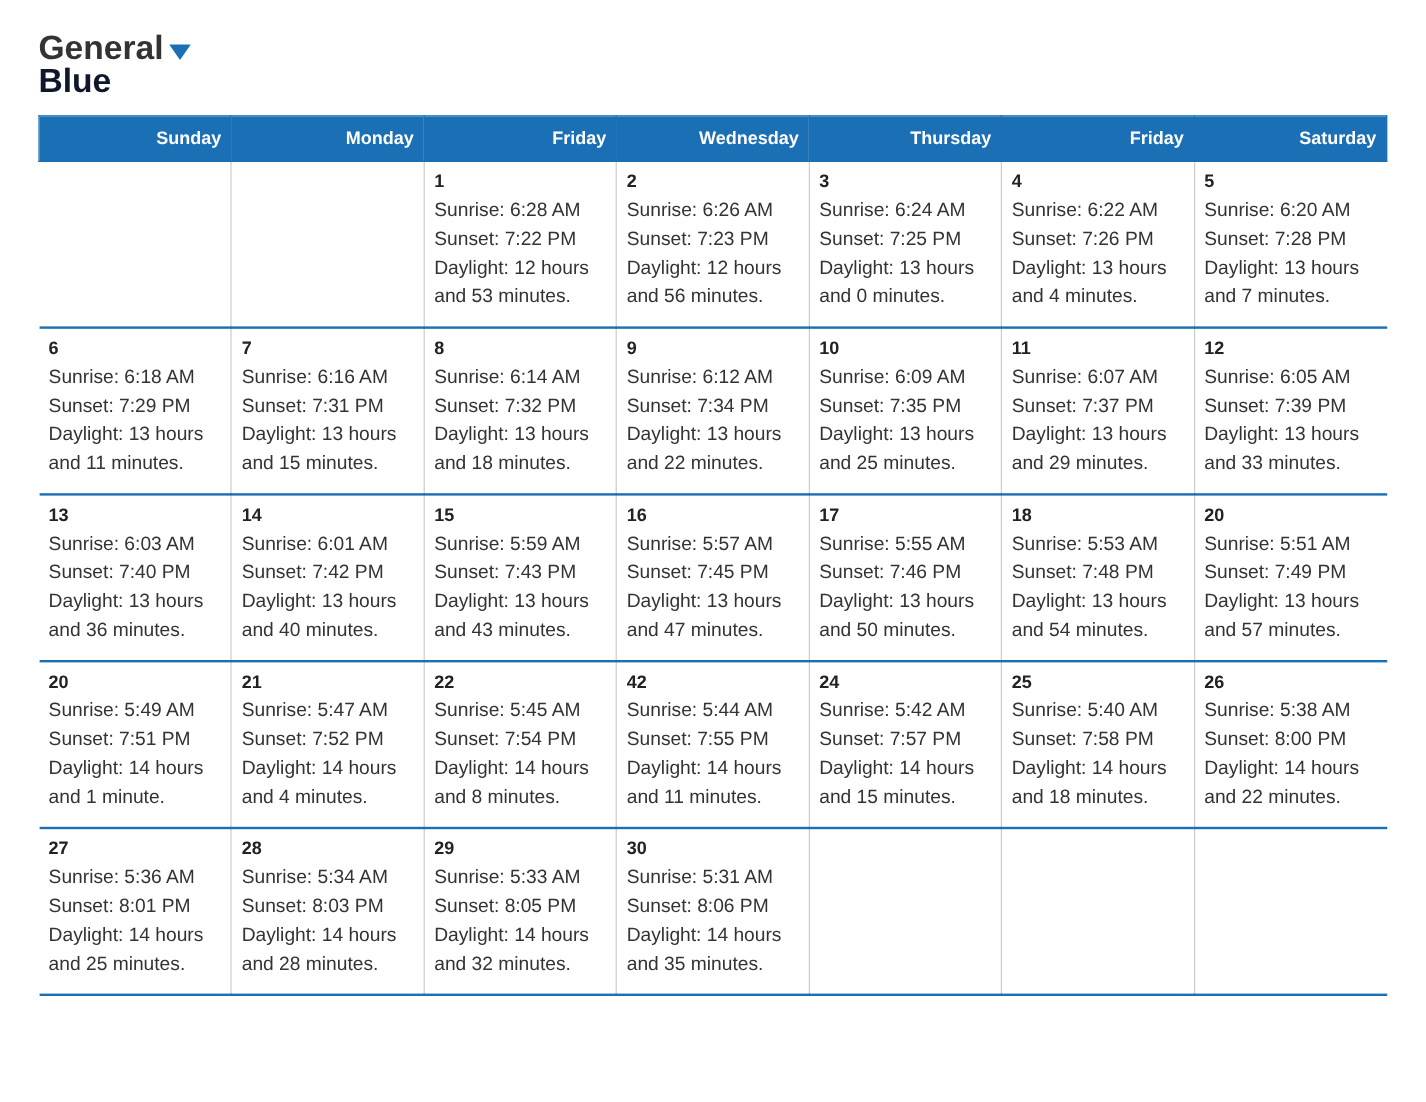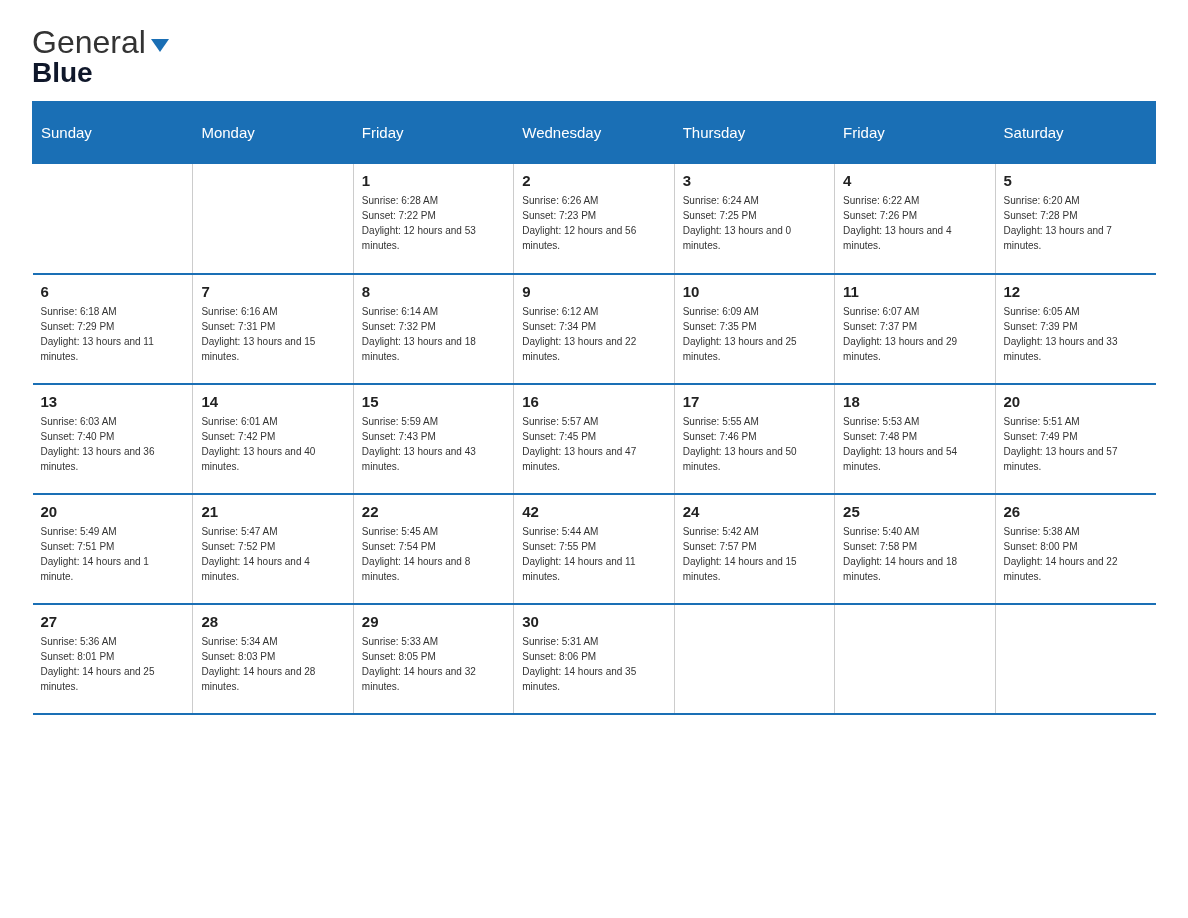--- a/index.html
+++ b/index.html
@@ -39,24 +39,24 @@
       width: 100%;
       border-collapse: collapse;
       margin-top: 12px;
       table-layout: fixed;
     }
     thead tr {
       background-color: #1a6fb5;
       color: #fff;
     }
     thead th {
-      padding: 22px 8px;
-      text-align: left;
+      padding: 10px 8px;
+      text-align: right;
       font-size: 15px;
-      font-weight: normal;
+      font-weight: bold;
       border: 1px solid #1a6fb5;
     }
     tbody tr {
       border-bottom: 2px solid #1a6fb5;
     }
     tbody td {
       padding: 8px 8px 12px 8px;
       vertical-align: top;
       font-size: 13px;
       color: #222;
@@ -67,37 +67,37 @@
       border-right: none;
     }
     .day-num {
       font-size: 15px;
       font-weight: bold;
       color: #222;
       display: block;
       margin-bottom: 4px;
     }
     .day-info {
-      font-size: 10px;
+      font-size: 16px;
       line-height: 1.5;
       color: #333;
     }
     .logo-wordmark {
       display: flex;
       align-items: center;
       gap: 2px;
     }
   </style>
 </head>
 <body>
 
 <div class="header">
   <div class="logo">
     <div class="logo-wordmark">
-      <span style="font-size:32px; font-weight:normal; color:#333;">General</span>
+      <span style="font-size:28px; font-weight:bold; color:#333;">General</span>
       <span style="display:inline-block;width:0;height:0;border-left:9px solid transparent;border-right:9px solid transparent;border-top:13px solid #1a6fb5;margin-left:3px;margin-top:6px;"></span>
     </div>
     <span style="font-size:28px; font-weight:bold; color:#0f172a; margin-top:-4px;">Blue</span>
   </div>
 </div>
 
 <table>
   <thead>
     <tr>
     <th>Sunday</th>

